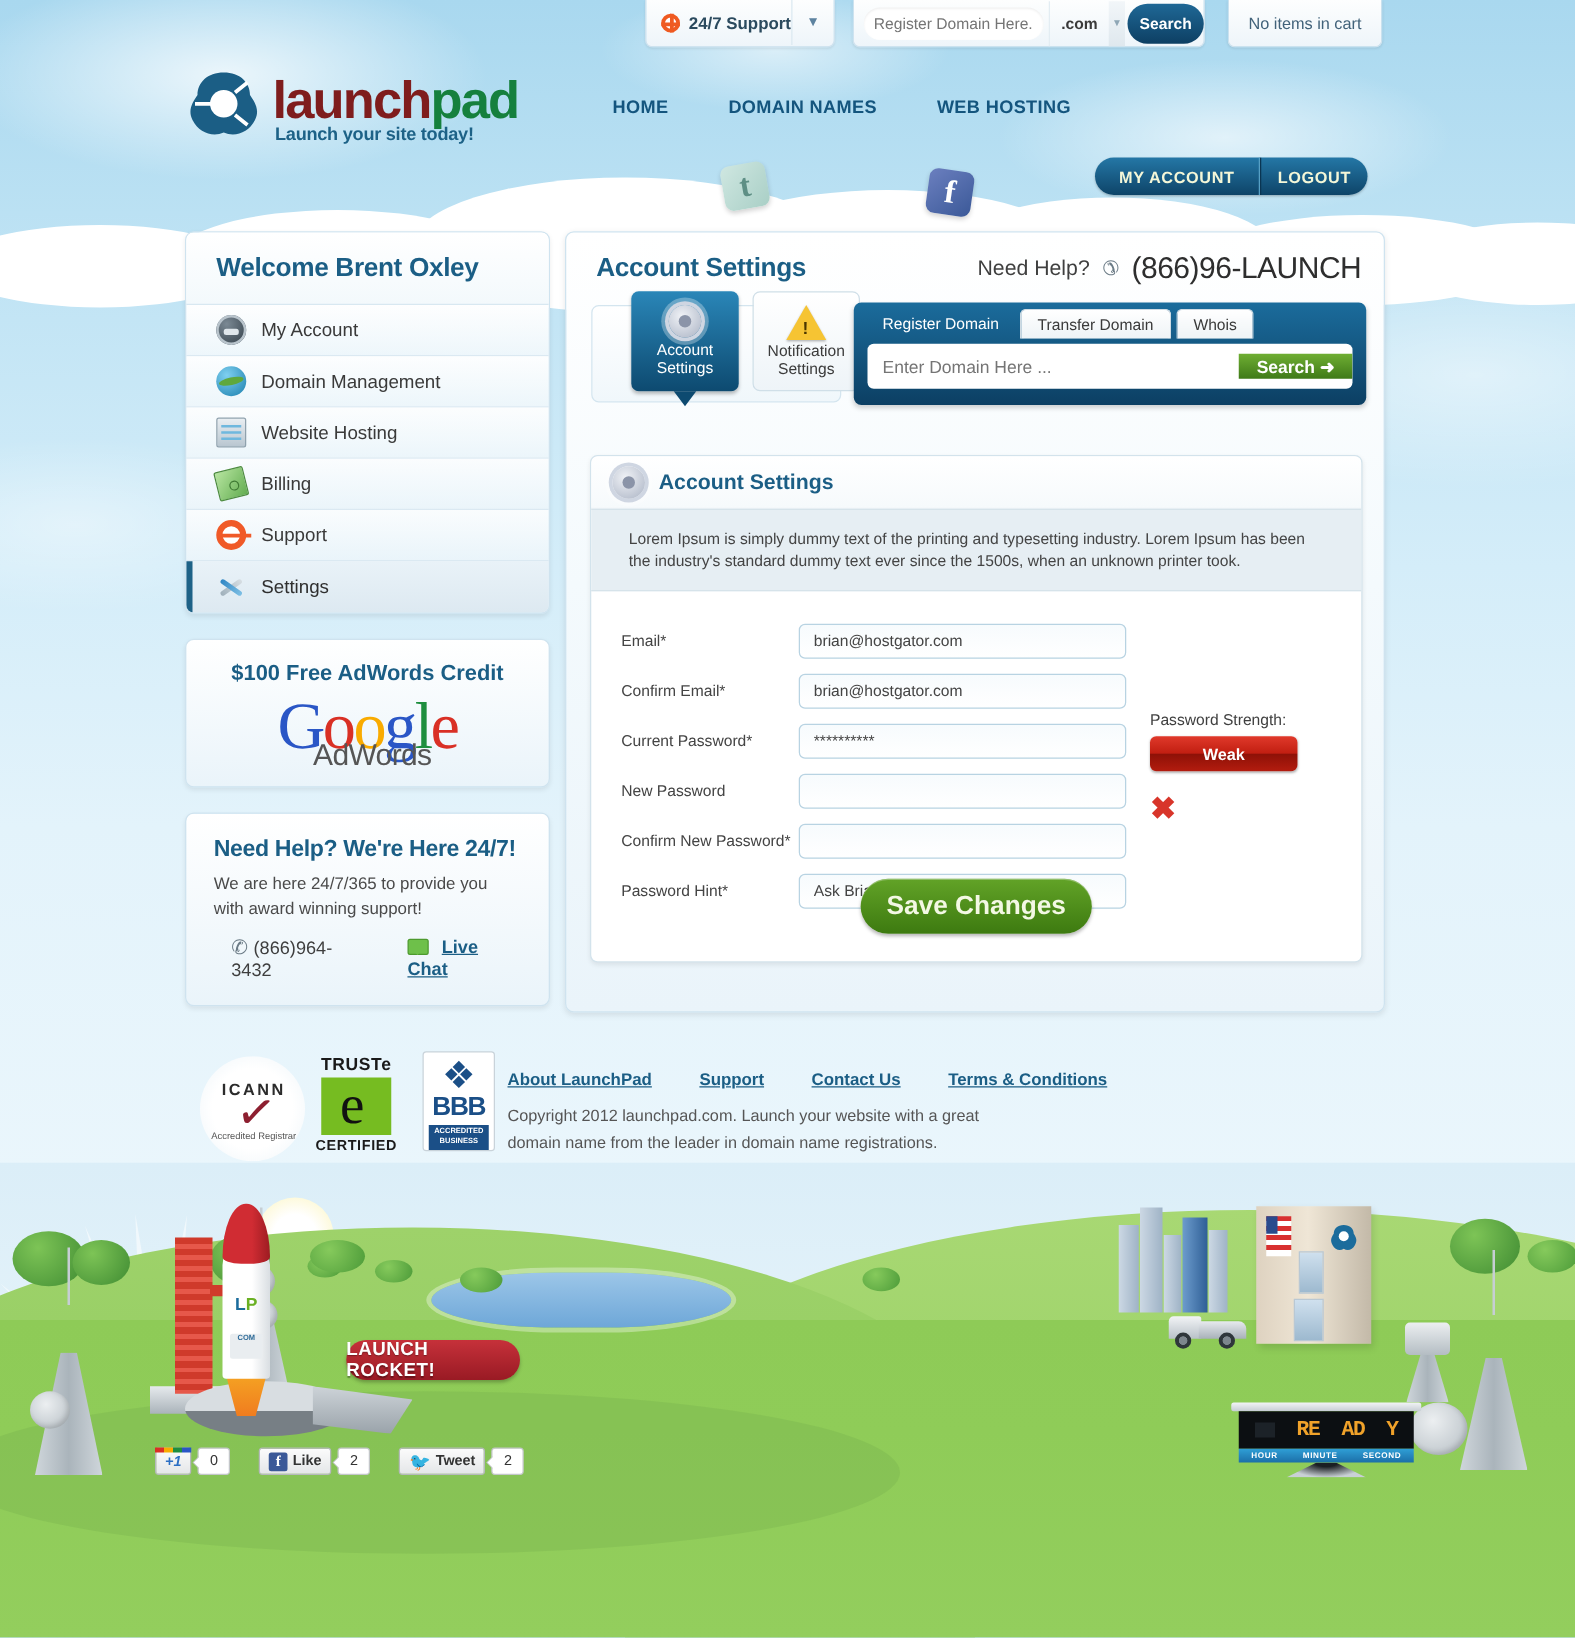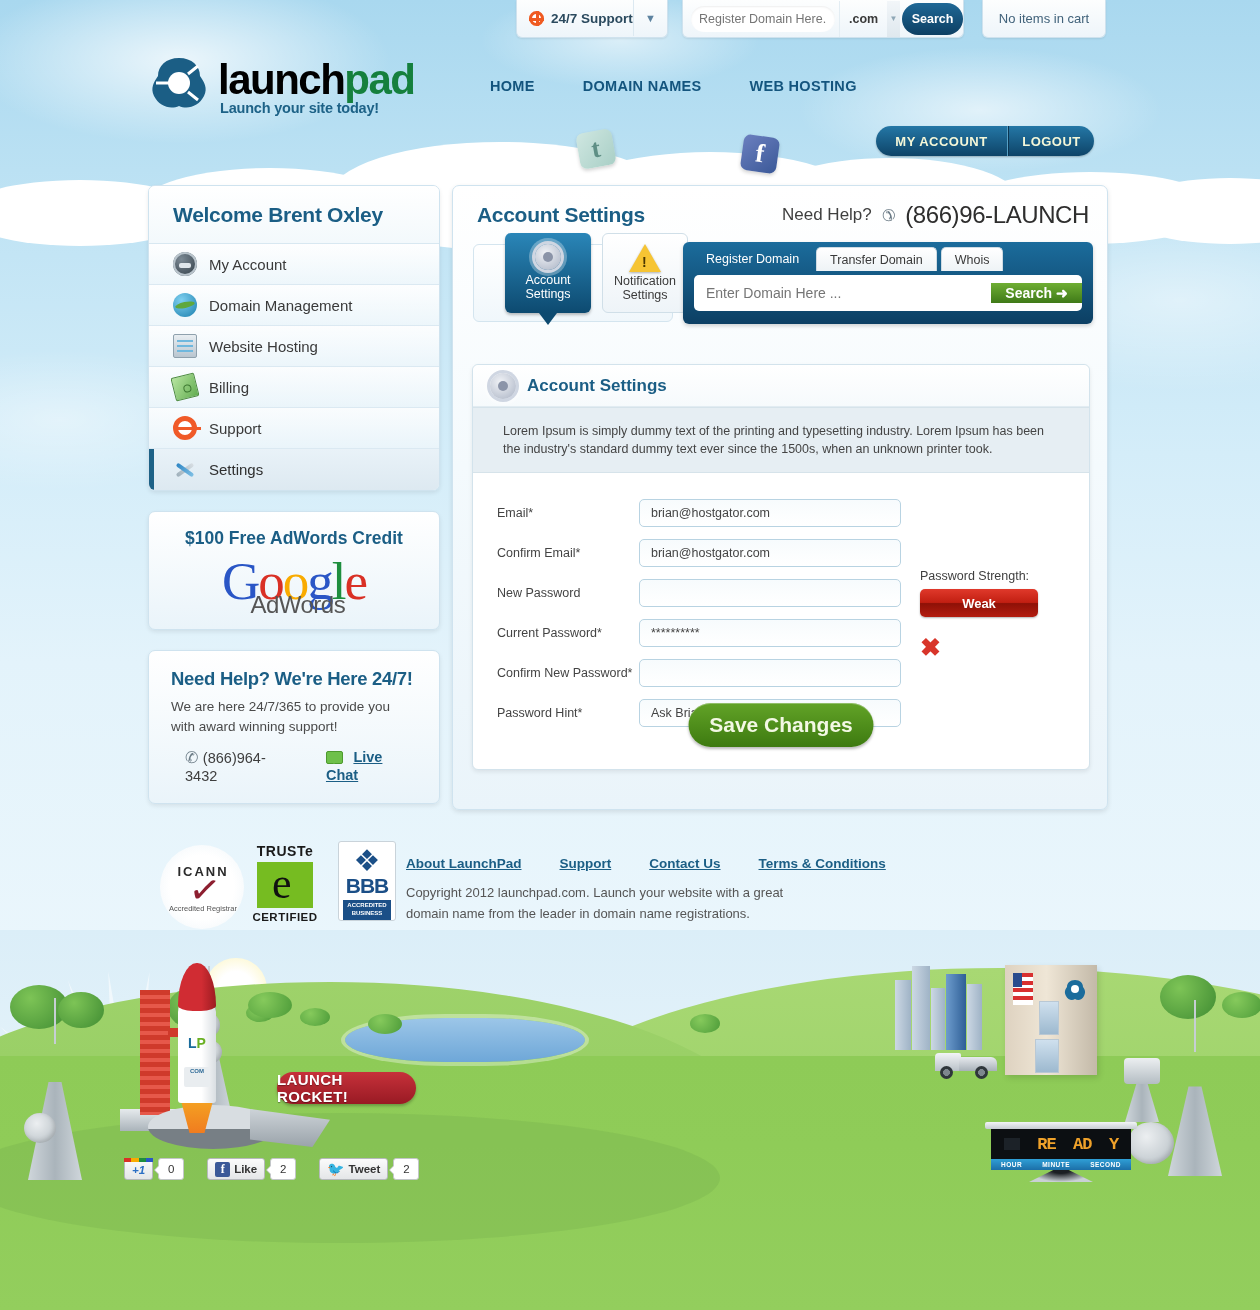--- a/index.html
+++ b/index.html
@@ -84,21 +84,21 @@
   
   .header { position:absolute; top:52px; left:0; width:1260px; height:76px; z-index:15; }
   #logo { position:absolute; left:148px; top:0; width:270px; height:68px; }
   .logo-mark {
     position:absolute; left:0; top:4px; width:62px; height:56px;
   }
   .logo-word {
     position:absolute; left:70px; top:4px;
     font-size:42px; font-weight:bold; letter-spacing:-1.5px;
   }
-  .lw-a { color:#000000; }
+  .lw-a { color:#7f1d1d; }
   .lw-b { color:#15803d; }
   .logo-tag {
     position:absolute; left:72px; top:48px;
     font-size:14.5px; font-weight:bold; color:#1d6287; letter-spacing:-.2px;
   }
   .nav { position:absolute; left:490px; top:26px; display:flex; gap:48px; }
   .nav a {
     font-size:14.5px; font-weight:bold; color:#14557e; text-decoration:none;
     letter-spacing:.3px;
   }
@@ -686,26 +686,26 @@
 
       <div class="form-row">
         <span class="form-label">Email*</span>
         <input class="form-input" value="brian@hostgator.com" style="">
       </div>
       <div class="form-row">
         <span class="form-label">Confirm Email*</span>
         <input class="form-input" value="brian@hostgator.com" style="">
       </div>
       <div class="form-row">
+        <span class="form-label">Current Password*</span>
+        <input class="form-input" value="**********" style="">
+      </div>
+      <div class="form-row">
         <span class="form-label">New Password</span>
         <input class="form-input" value="" style="">
-      </div>
-      <div class="form-row">
-        <span class="form-label">Current Password*</span>
-        <input class="form-input" value="**********" style="">
       </div>
       <div class="form-row">
         <span class="form-label">Confirm New Password*</span>
         <input class="form-input" value="" style="">
       </div>
       <div class="form-row">
         <span class="form-label">Password Hint*</span>
         <input class="form-input" value="Ask Brian" style="">
       </div>
 

